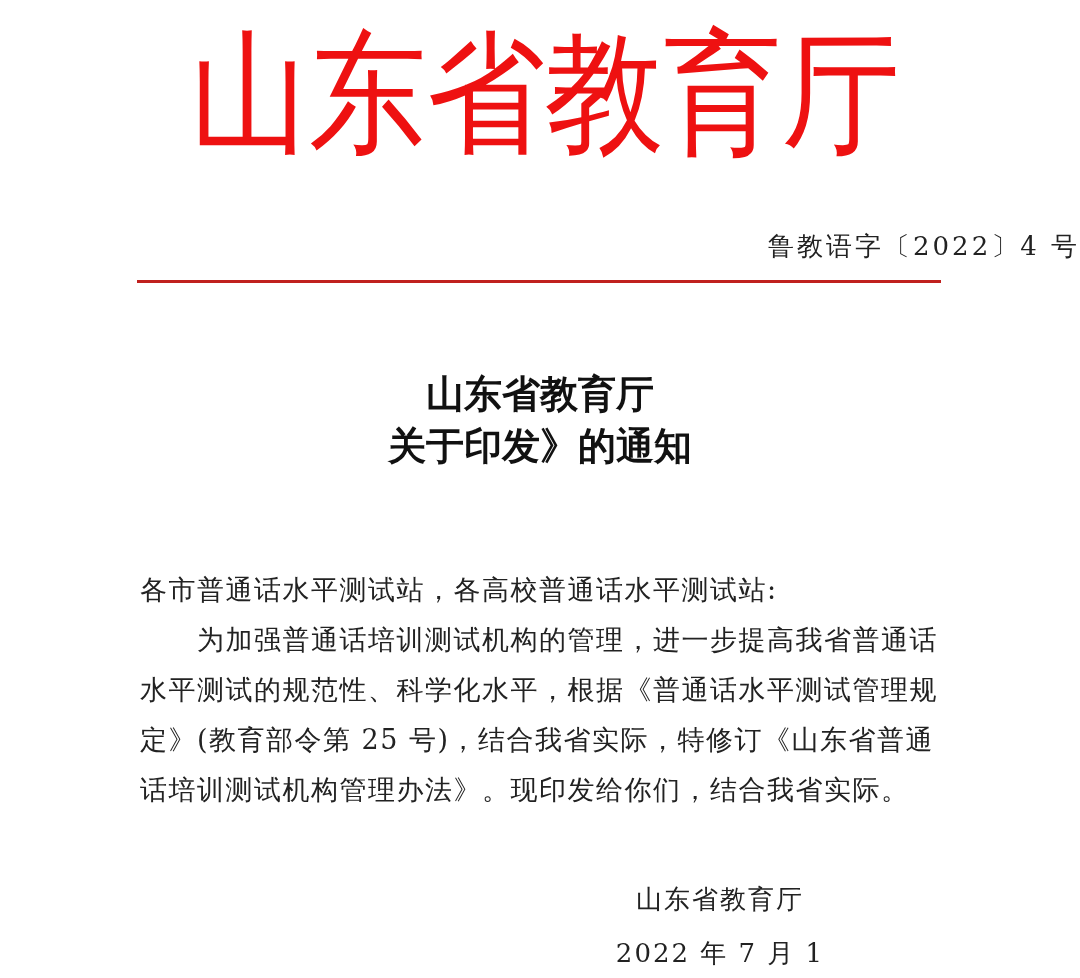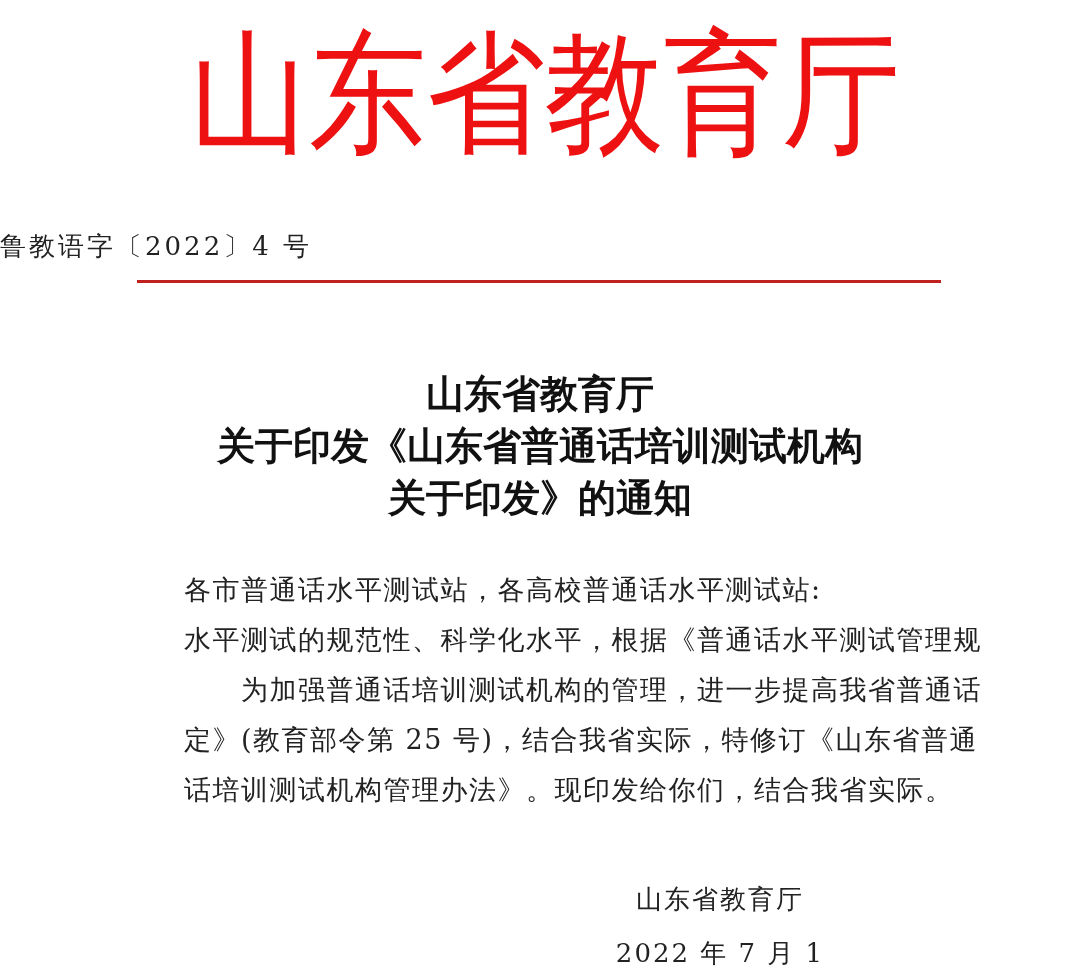--- a/index.html
+++ b/index.html
@@ -7,36 +7,36 @@
     width: 1080px; height: 978px; background: #ffffff; position: relative; overflow: hidden;
     font-family: "DejaVu Serif", "Liberation Serif", serif; color: #111;
   }
   .masthead {
     position: absolute; left: 190px; top: 28px; width: 710px; height: 130px;
     display: flex; justify-content: space-between; align-items: center;
     color: #ee1111; font-size: 118px; font-family: "DejaVu Serif", serif; line-height: 1;
   }
   .masthead span { display: inline-block; transform: scaleY(1.12); }
   .doc-number {
-    position: absolute; left: 0; width: 1080px; top: 229px; text-align: left;
+    position: absolute; left: 0; width: 1080px; top: 229px; text-align: right;
     font-size: 26px; letter-spacing: 3px; color: #222;
   }
   .red-rule {
     position: absolute; left: 137px; top: 280px; width: 804px; height: 3px; background: #c0201e;
   }
   .title {
     position: absolute; left: 0; width: 1080px; top: 368px; text-align: center;
     font-size: 38px; font-weight: bold; line-height: 52px; color: #111;
   }
   .title div { white-space: nowrap; }
   .body-text {
     position: absolute; left: 140px; width: 800px; top: 565px;
     font-size: 27px; line-height: 50px; color: #222; letter-spacing: 1.5px;
   }
-  .body-text .line { white-space: nowrap; height: 50px; margin-left: 44px; }
+  .body-text .line { white-space: nowrap; height: 50px; }
   .signature {
     position: absolute; left: 600px; width: 240px; top: 872px;
     font-size: 26px; line-height: 54px; color: #222; text-align: center; letter-spacing: 2px;
   }
 </style>
 </head>
 <body>
 
 <div class="masthead">
   <span>山</span>
@@ -46,28 +46,27 @@
   <span>育</span>
   <span>厅</span>
 </div>
 
 <div class="doc-number">鲁教语字〔2022〕4 号</div>
 
 <div class="red-rule"></div>
 
 <div class="title">
   <div>山东省教育厅</div>
-  <div>关于印发《山东省普通话培训测试机构</div>
   <div>关于印发》的通知</div>
 </div>
 
 <div class="body-text">
   <div class="line">各市普通话水平测试站，各高校普通话水平测试站:</div>
+  <div class="line">　　为加强普通话培训测试机构的管理，进一步提高我省普通话</div>
   <div class="line">水平测试的规范性、科学化水平，根据《普通话水平测试管理规</div>
-  <div class="line">　　为加强普通话培训测试机构的管理，进一步提高我省普通话</div>
   <div class="line">定》(教育部令第 25 号)，结合我省实际，特修订《山东省普通</div>
   <div class="line">话培训测试机构管理办法》。现印发给你们，结合我省实际。</div>
 </div>
 
 <div class="signature">
   <div>山东省教育厅</div>
   <div>2022 年 7 月 1 日</div>
 </div>
 
 </body></html>

